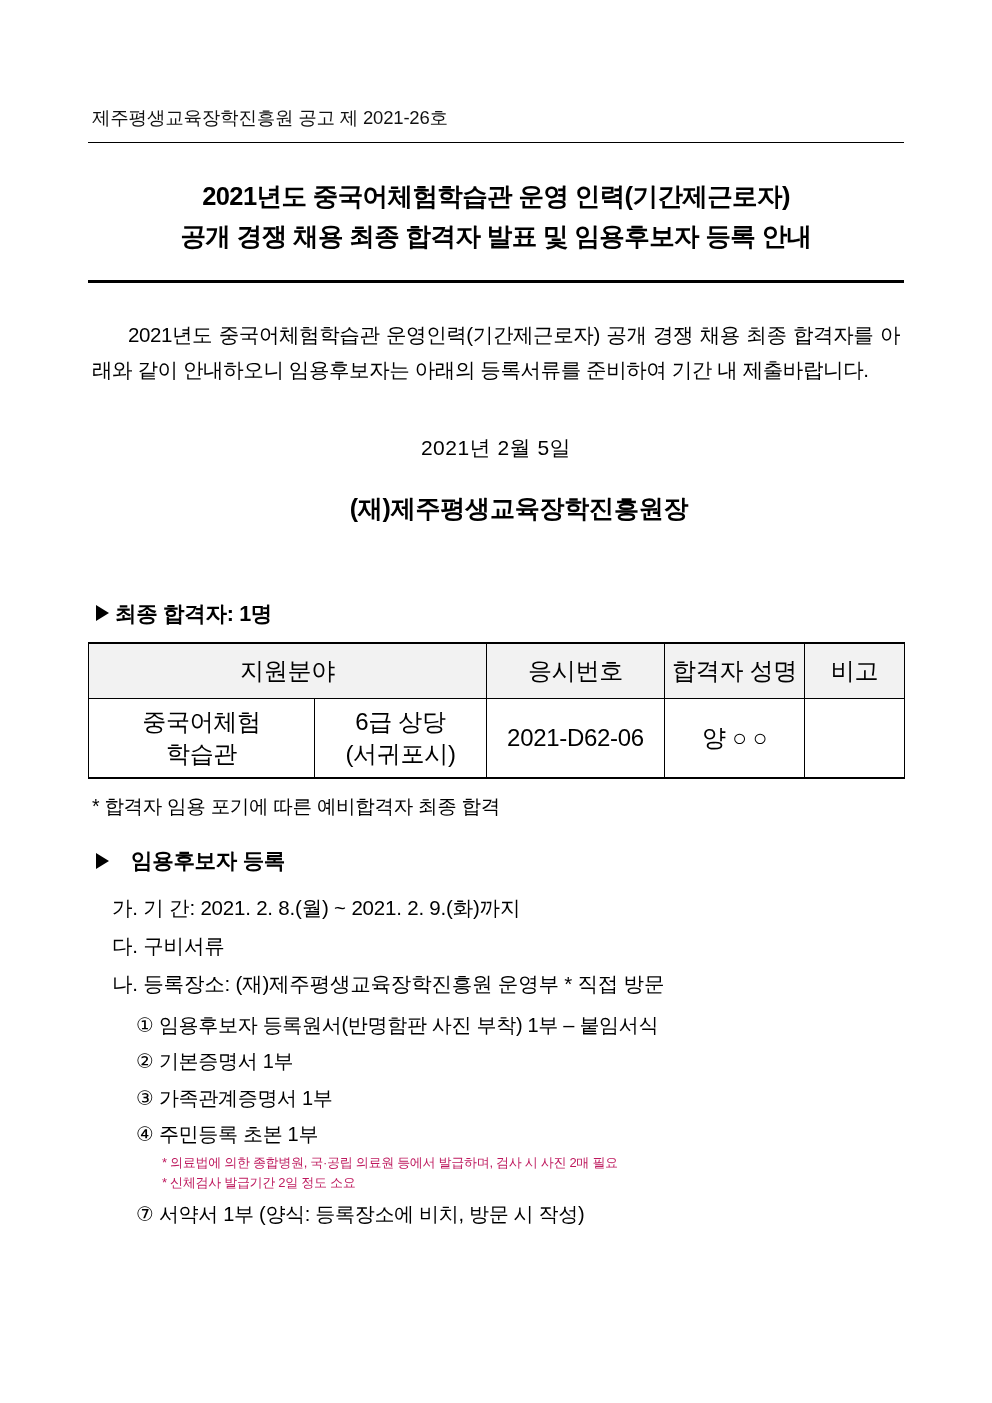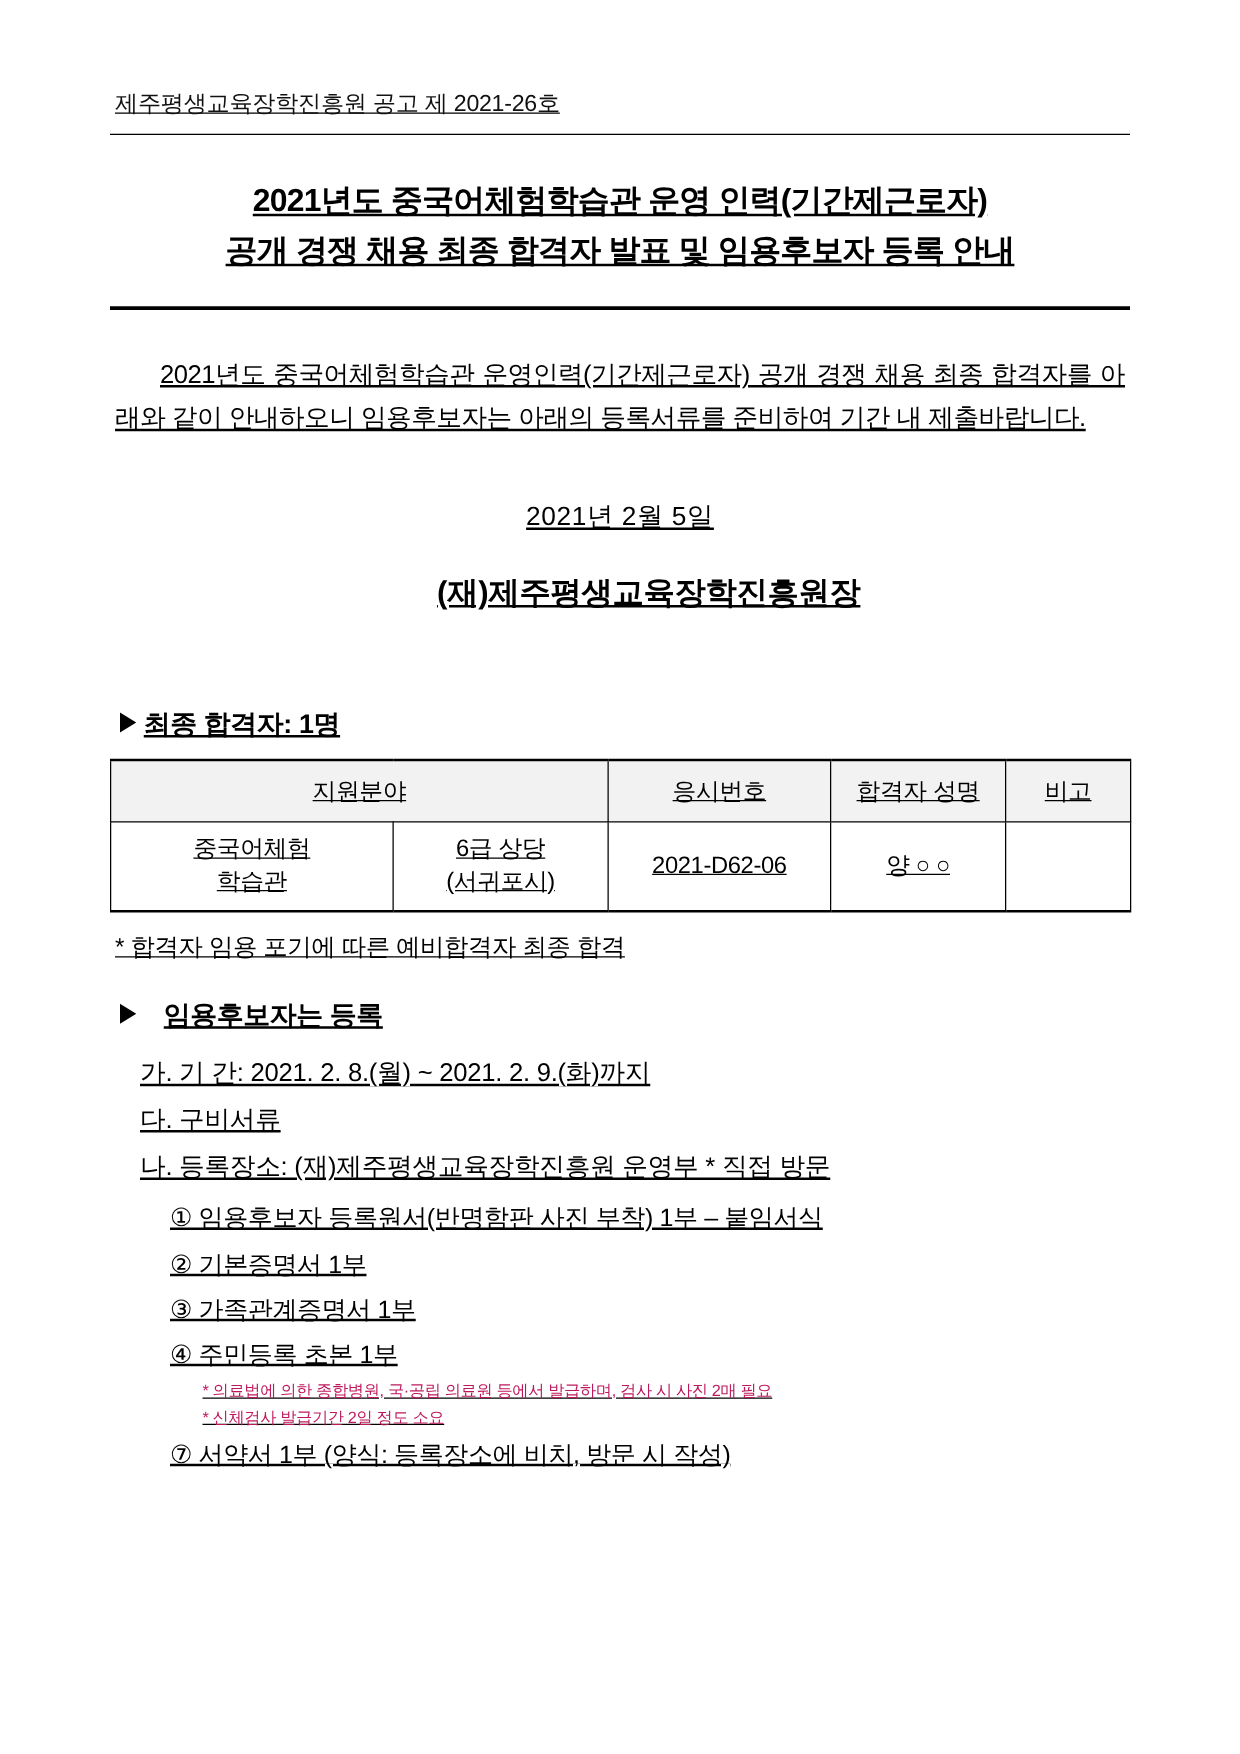--- a/index.html
+++ b/index.html
@@ -13,22 +13,21 @@
     font-family: "Liberation Sans", "DejaVu Sans", sans-serif;
     color: #000000;
     position: relative;
     overflow: hidden;
   }
   .page {
     position: relative;
     width: 992px;
     height: 1403px;
     box-sizing: border-box;
-    padding: 70px 88px 0 88px;
-    text-decoration: underline;
+    padding: 105px 88px 0 88px;
   }
   .doc-number {
     font-size: 18.5px;
     letter-spacing: -0.2px;
     color: #111;
     margin: 0 0 12px 4px;
   }
   .rule-thin {
     border: 0;
     border-top: 1.4px solid #000;
@@ -96,21 +95,21 @@
   }
   table.result {
     width: 100%;
     border-collapse: collapse;
     table-layout: fixed;
     margin: 4px 0 10px 0;
   }
   table.result th, table.result td {
     border: 1px solid #000;
     text-align: center;
-    font-size: 19px;
+    font-size: 24px;
     letter-spacing: -0.3px;
     padding: 7px 2px;
   }
   table.result thead th {
     background: #f2f2f2;
     font-weight: normal;
     padding: 11px 2px;
     border-top: 2.6px solid #000;
   }
   table.result tbody td {
@@ -206,21 +205,21 @@
         <td></td>
       </tr>
     </tbody>
   </table>
 
   <div class="note-star">* 합격자 임용 포기에 따른 예비합격자 최종 합격</div>
 
   <div class="section-head second">
     <span class="tri"></span>
     <span class="indent-sp"></span>
-    <span>임용후보자는 등록</span>
+    <span>임용후보자 등록</span>
   </div>
 
   <div class="list-a">
     <div>가. 기    간: 2021. 2. 8.(월) ~ 2021. 2. 9.(화)까지</div>
     <div>다. 구비서류</div>
     <div>나. 등록장소: (재)제주평생교육장학진흥원 운영부  * 직접 방문</div>
   </div>
 
   <div class="list-circ">
     <div>① 임용후보자 등록원서(반명함판 사진 부착) 1부 – 붙임서식</div>

